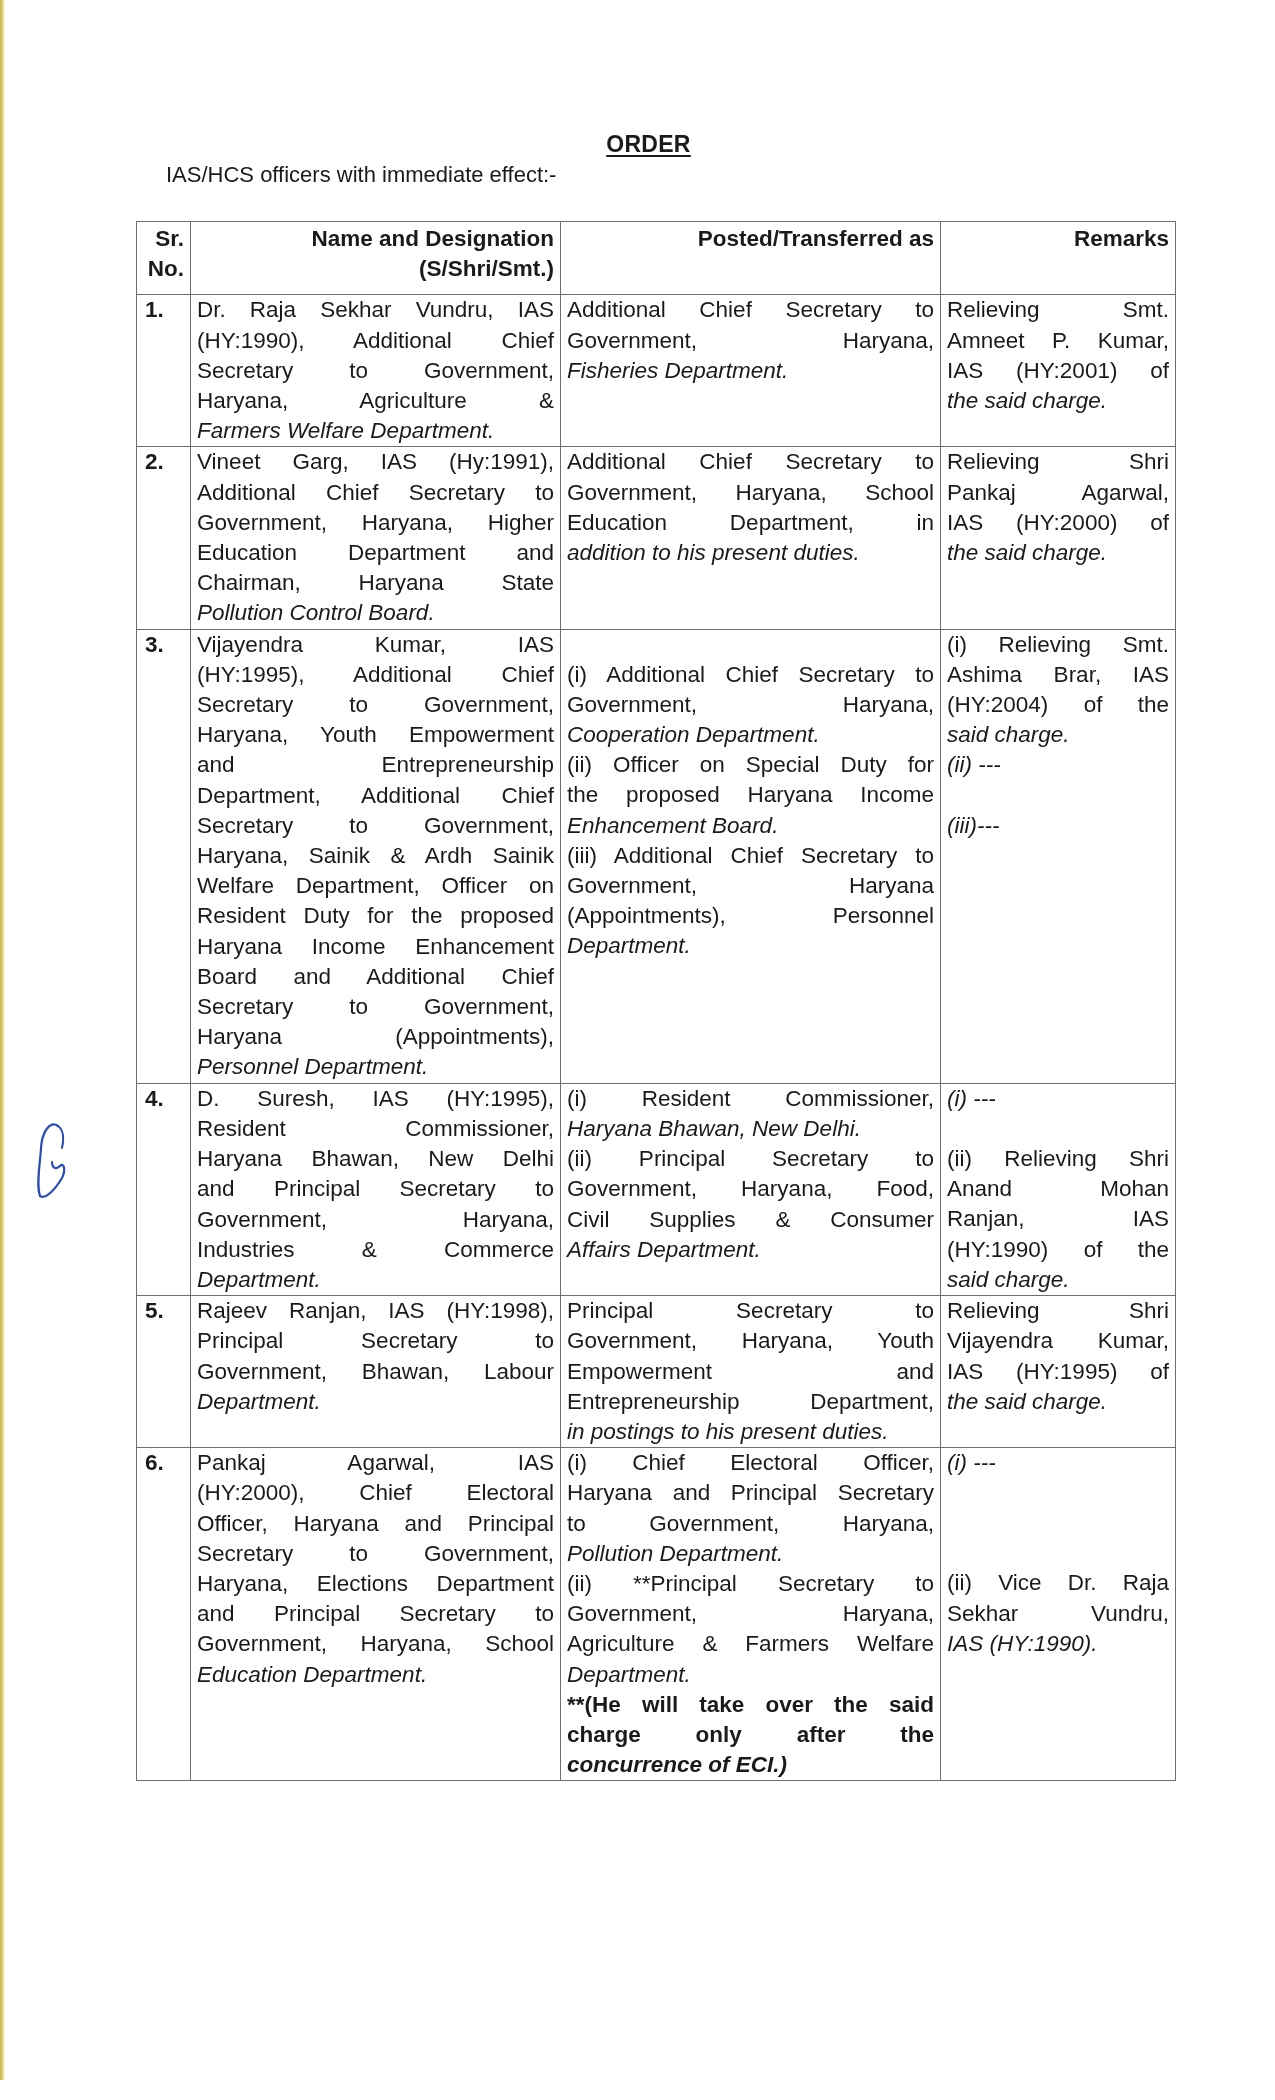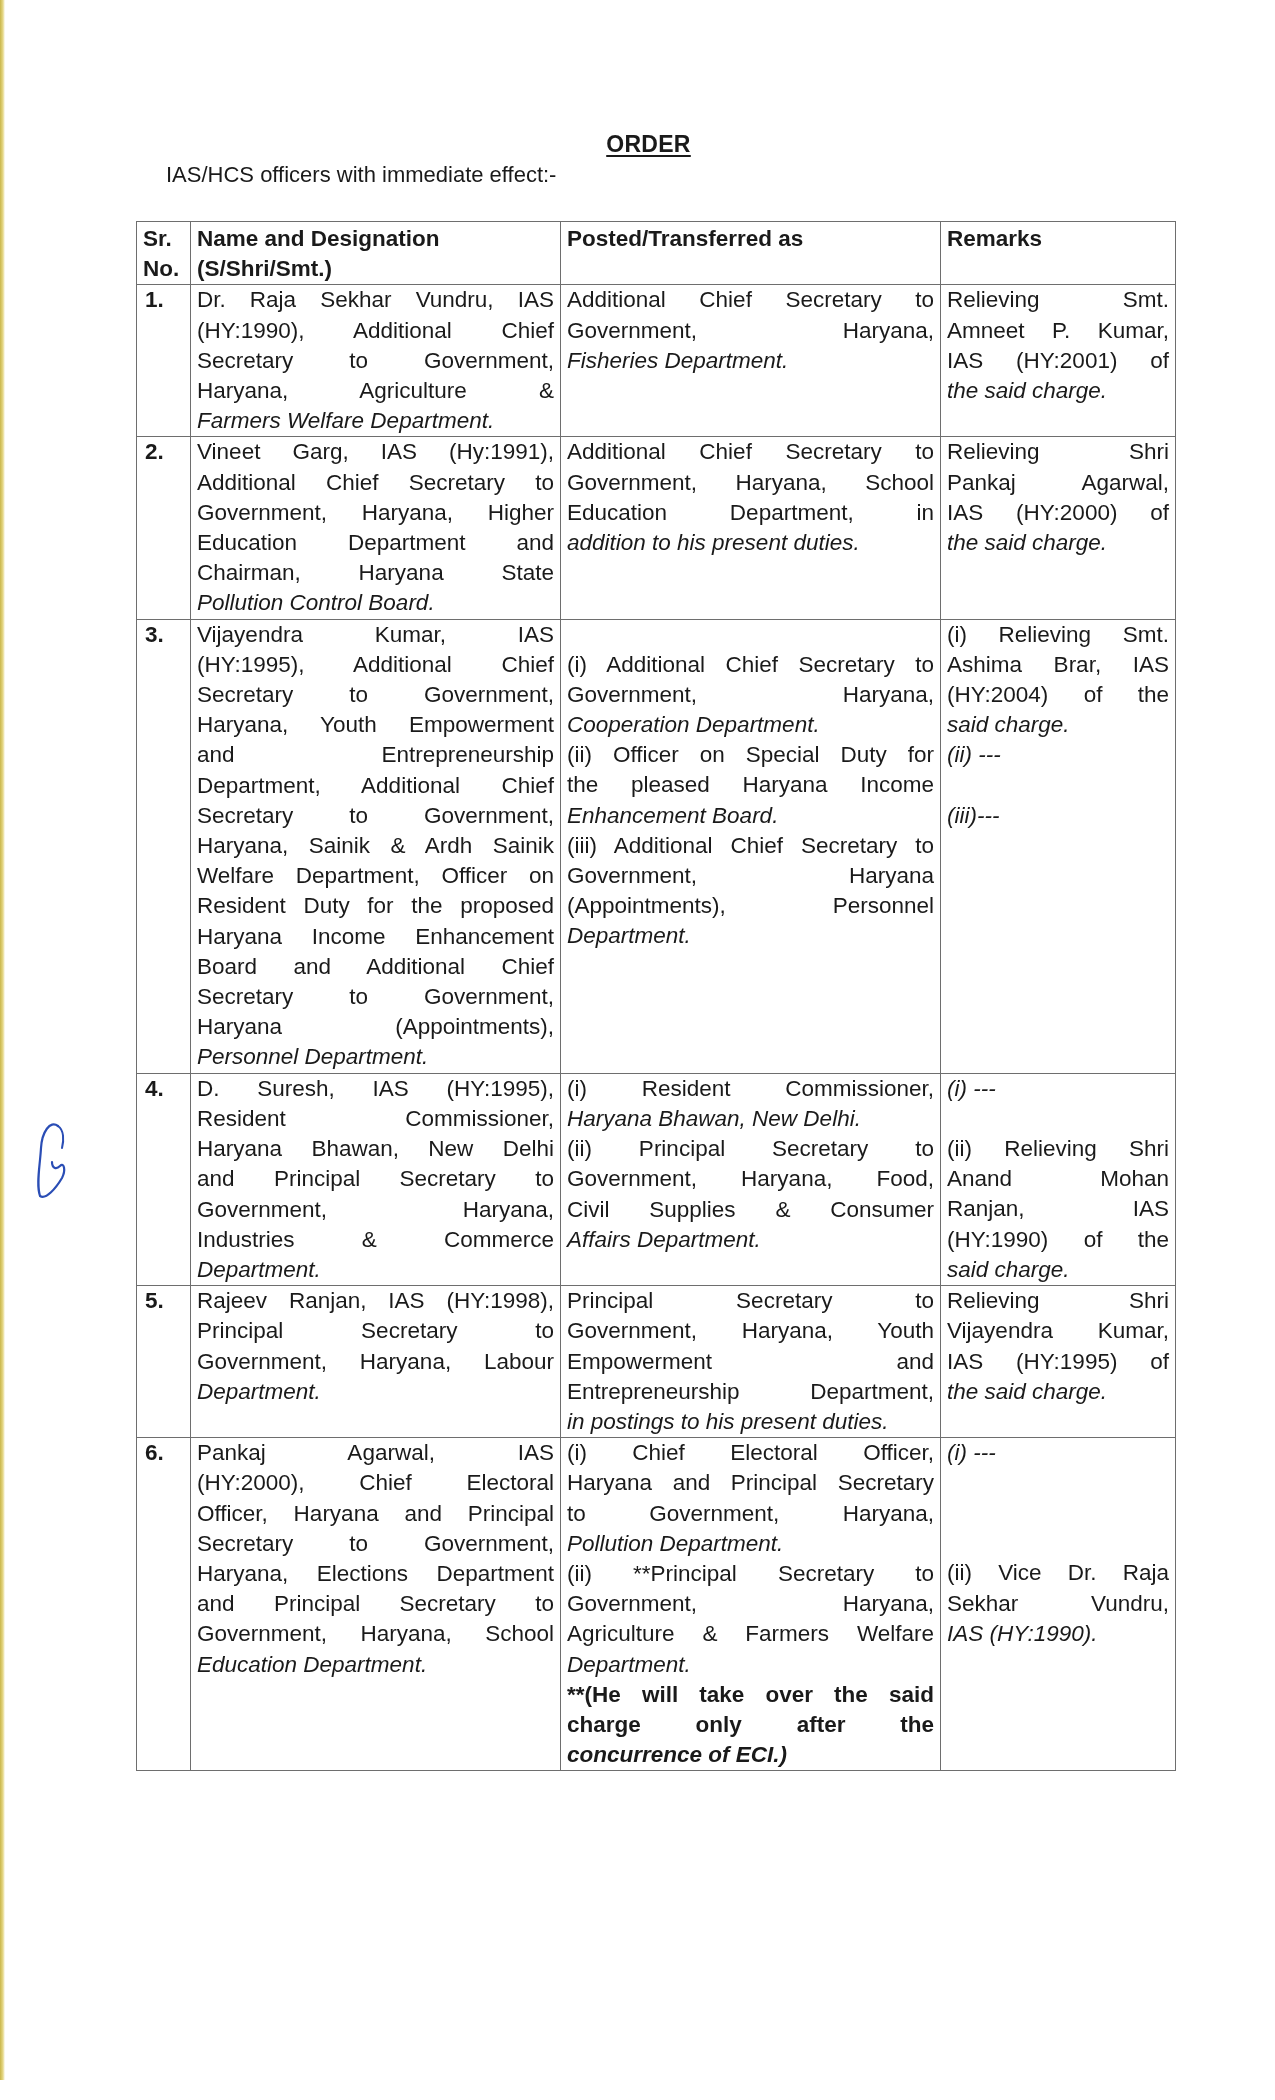--- a/index.html
+++ b/index.html
@@ -24,21 +24,21 @@
     }
     .intro .p1 { text-indent: 76px; display: block; }
     table.order {
       position: absolute; left: 136px; top: 221px; width: 1039px;
       border-collapse: collapse; table-layout: fixed;
       font-size: 22.5px; line-height: 30.2px;
     }
     table.order td, table.order th {
       border: 1.3px solid #6e6e6e; vertical-align: top; padding: 0 6px 0 6px;
     }
-    table.order th { font-weight: bold; text-align: left; padding-top: 2px; padding-bottom: 0; }
+    table.order th { font-weight: bold; text-align: right; padding-top: 2px; padding-bottom: 10px; }
     col.c1 { width: 54px; }
     col.c2 { width: 370px; }
     col.c3 { width: 380px; }
     col.c4 { width: 235px; }
     .sr { font-weight: bold; padding-left: 8px !important; }
     .just { text-align: justify; text-align-last: left; }
     .just .line { display: block; text-align: justify; text-align-last: justify; }
     .just .line.last { text-align-last: left; font-style: italic; }
     .spacer { display: block; height: 30px; }
     .note { font-weight: bold; }
@@ -146,21 +146,21 @@
         </td>
         <td class="just">
           <span class="spacer"></span>
           <div>
             <span class="line">(i) Additional Chief Secretary to</span>
             <span class="line">Government, Haryana,</span>
             <span class="line last">Cooperation Department.</span>
           </div>
           <div>
             <span class="line">(ii) Officer on Special Duty for</span>
-            <span class="line">the pleased Haryana Income</span>
+            <span class="line">the proposed Haryana Income</span>
             <span class="line last">Enhancement Board.</span>
           </div>
           <div>
             <span class="line">(iii) Additional Chief Secretary to</span>
             <span class="line">Government, Haryana</span>
             <span class="line">(Appointments), Personnel</span>
             <span class="line last">Department.</span>
           </div>
         </td>
         <td class="just">
@@ -214,21 +214,21 @@
             <span class="line">(HY:1990) of the</span>
             <span class="line last">said charge.</span>
           </div>
         </td>
       </tr>
       <tr>
         <td class="sr">5.</td>
         <td class="just">
           <span class="line">Rajeev Ranjan, IAS (HY:1998),</span>
           <span class="line">Principal Secretary to</span>
-          <span class="line">Government, Haryana, Labour</span>
+          <span class="line">Government, Bhawan, Labour</span>
           <span class="line last">Department.</span>
         </td>
         <td class="just">
           <span class="line">Principal Secretary to</span>
           <span class="line">Government, Haryana, Youth</span>
           <span class="line">Empowerment and</span>
           <span class="line">Entrepreneurship Department,</span>
           <span class="line last">in postings to his present duties.</span>
         </td>
         <td class="just">

